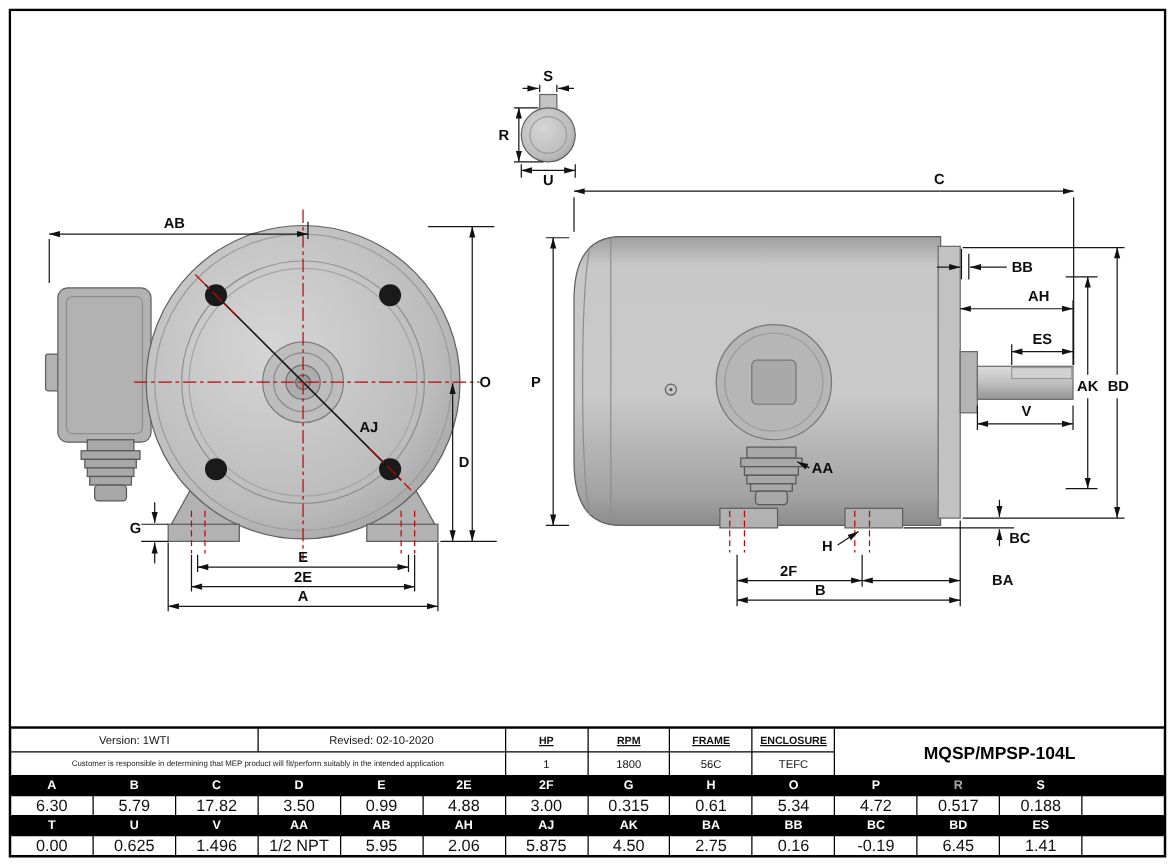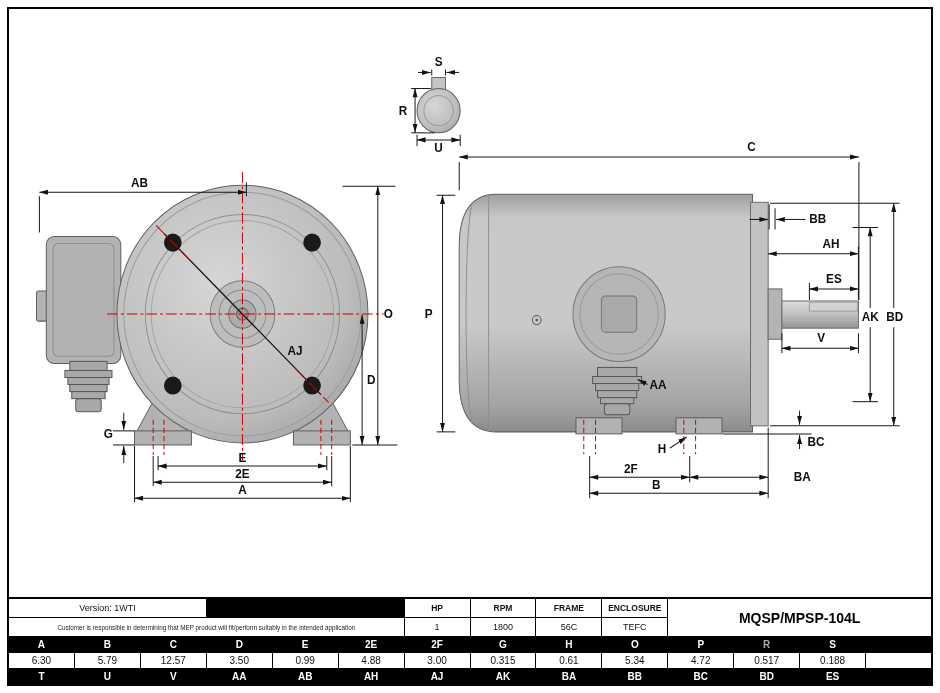--- a/index.html
+++ b/index.html
@@ -18,26 +18,26 @@
   .dim text{font:bold 12px "Liberation Sans",sans-serif;fill:#0d0d0d;}
 
   
   .titleblock{border-top:2px solid #000;background:#000;display:flex;flex-direction:column;gap:1px;}
   .tbrow{display:grid;grid-template-columns:repeat(14,1fr);gap:1px;background:#000;}
   .tbhead{grid-template-rows:18px 18px;}
   .tbrow .cell{background:#fff;display:flex;align-items:center;justify-content:center;overflow:hidden;white-space:nowrap;}
   .rowh{height:15px;}
   .small{font-size:9px;color:#111;}
   .tiny{font-size:6.3px;color:#222;}
-  .chead{font-size:8.5px;font-weight:bold;color:#111;}
+  .chead{font-size:8.5px;font-weight:bold;color:#111;text-decoration:underline;}
   .cval{font-size:9px;color:#111;}
   .model{font-size:14px;font-weight:bold;color:#000;}
   .hc{background:#000 !important;color:#fff;font-size:10px;font-weight:bold;}
   .hc.muted{color:#a9a9a9;}
-  .vc{font-size:10px;color:#111;}
+  .vc{font-size:13px;color:#111;}
 </style>
 </head>
 <body>
 
 <div class="sheet">
   <div class="frame">
 
     <div class="drawing">
       <svg viewBox="0 0 940 584" preserveAspectRatio="none">
         <defs>
@@ -287,20 +287,21 @@
             <line x1="460" y1="125" x2="460" y2="136"></line>
           <line x1="416" y1="130" x2="460" y2="130" marker-start="url(#as)" marker-end="url(#ae)"></line>
           <text x="438" y="142" text-anchor="middle">U</text>
         </g>
       </svg>
     </div>
 
     <div class="titleblock">
       <div class="tbrow tbhead">
         <div class="cell small" style="grid-area:1/1/2/4">Version: 1WTI</div>
+        <div class="cell small" style="grid-area:1/4/2/7">Revised: 02-10-2020</div>
         <div class="cell chead" style="grid-area:1/7/2/8">HP</div>
         <div class="cell chead" style="grid-area:1/8/2/9">RPM</div>
         <div class="cell chead" style="grid-area:1/9/2/10">FRAME</div>
         <div class="cell chead" style="grid-area:1/10/2/11">ENCLOSURE</div>
         <div class="cell model" style="grid-area:1/11/3/15">MQSP/MPSP-104L</div>
         <div class="cell tiny" style="grid-area:2/1/3/7">Customer is responsible in determining that MEP product will fit/perform suitably in the intended application</div>
         <div class="cell cval" style="grid-area:2/7/3/8">1</div>
         <div class="cell cval" style="grid-area:2/8/3/9">1800</div>
         <div class="cell cval" style="grid-area:2/9/3/10">56C</div>
         <div class="cell cval" style="grid-area:2/10/3/11">TEFC</div>
@@ -318,21 +319,21 @@
         <div class="cell hc">H</div>
         <div class="cell hc">O</div>
         <div class="cell hc">P</div>
         <div class="cell hc muted">R</div>
         <div class="cell hc">S</div>
         <div class="cell hc"></div>
       </div>
       <div class="tbrow rowh">
         <div class="cell vc">6.30</div>
         <div class="cell vc">5.79</div>
-        <div class="cell vc">12.57</div>
+        <div class="cell vc">17.82</div>
         <div class="cell vc">3.50</div>
         <div class="cell vc">0.99</div>
         <div class="cell vc">4.88</div>
         <div class="cell vc">3.00</div>
         <div class="cell vc">0.315</div>
         <div class="cell vc">0.61</div>
         <div class="cell vc">5.34</div>
         <div class="cell vc">4.72</div>
         <div class="cell vc">0.517</div>
         <div class="cell vc">0.188</div>
@@ -347,16 +348,32 @@
         <div class="cell hc">AH</div>
         <div class="cell hc">AJ</div>
         <div class="cell hc">AK</div>
         <div class="cell hc">BA</div>
         <div class="cell hc">BB</div>
         <div class="cell hc">BC</div>
         <div class="cell hc">BD</div>
         <div class="cell hc">ES</div>
         <div class="cell hc"></div>
       </div>
+      <div class="tbrow rowh">
+        <div class="cell vc">0.00</div>
+        <div class="cell vc">0.625</div>
+        <div class="cell vc">1.496</div>
+        <div class="cell vc">1/2 NPT</div>
+        <div class="cell vc">5.95</div>
+        <div class="cell vc">2.06</div>
+        <div class="cell vc">5.875</div>
+        <div class="cell vc">4.50</div>
+        <div class="cell vc">2.75</div>
+        <div class="cell vc">0.16</div>
+        <div class="cell vc">-0.19</div>
+        <div class="cell vc">6.45</div>
+        <div class="cell vc">1.41</div>
+        <div class="cell vc"></div>
+      </div>
     </div>
 
   </div>
 </div>
 
 </body></html>

